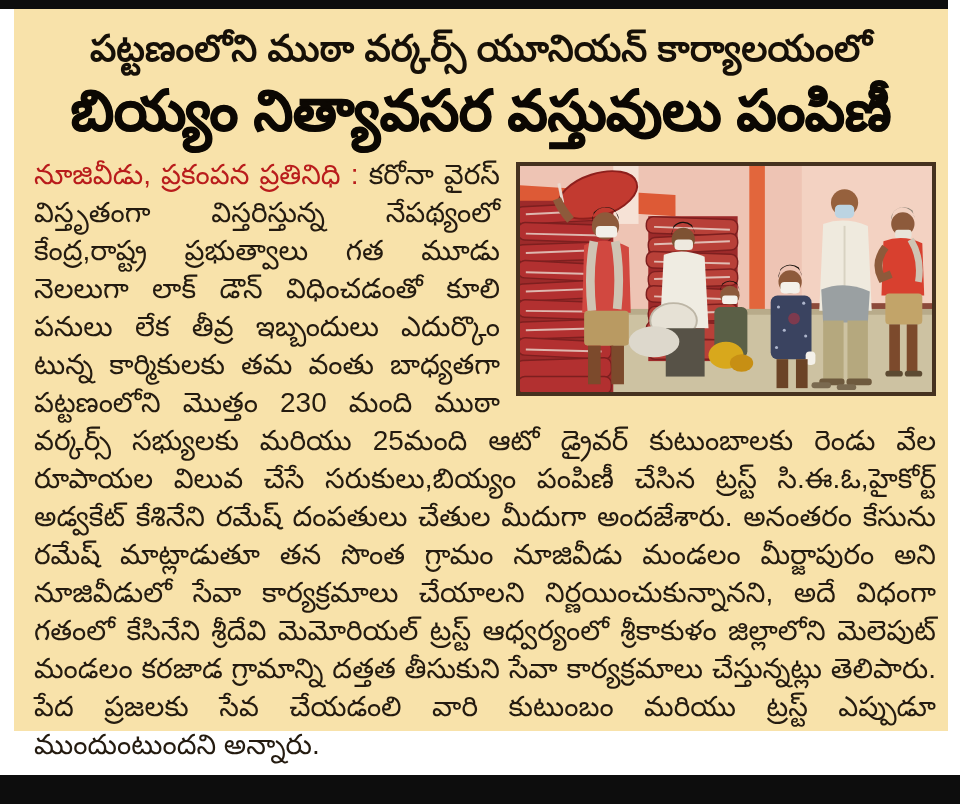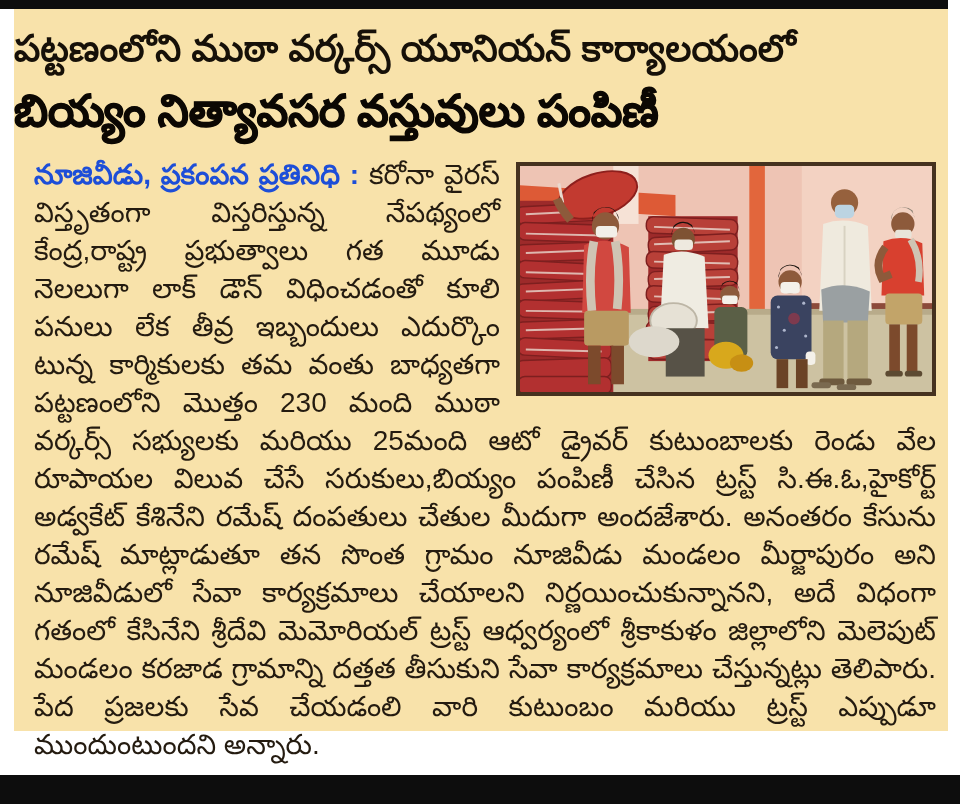--- a/index.html
+++ b/index.html
@@ -16,36 +16,36 @@
   .bottom-bar {
     position: absolute; top: 775px; left: 0;
     width: 960px; height: 29px; background: #0d0d0d;
   }
   .clip-panel {
     position: absolute; top: 9px; left: 14px;
     width: 934px; height: 722px;
     background: #f8e2aa;
     color: #231a10;
   }
-  .masthead { text-align: left; padding-top: 16px; }
+  .masthead { text-align: center; padding-top: 16px; }
   .masthead .kicker {
     font-size: 37px; font-weight: 700; line-height: 47px;
     color: #161008; letter-spacing: 0px;
   }
   .masthead .headline {
-    font-size: 44px; font-weight: 800; line-height: 66px;
+    font-size: 56px; font-weight: 800; line-height: 66px;
     margin-top: 6px; color: #0c0803;
     -webkit-text-stroke: 1px #0c0803;
   }
   .article {
     padding: 12px 12px 0 20px;
     font-size: 28px; line-height: 38px;
     text-align: justify; color: #241b10;
   }
-  .article .dateline { font-weight: 700; color: #1d4ed8; }
+  .article .dateline { font-weight: 400; color: #b91c1c; }
   .photo-figure {
     float: right;
     width: 420px; height: 234px;
     margin: 6px 0 14px 16px;
     border: 4px solid #46321f;
     background: #eec4b4;
     overflow: hidden;
   }
   .photo-figure svg { display: block; width: 100%; height: 100%; }
 </style>

